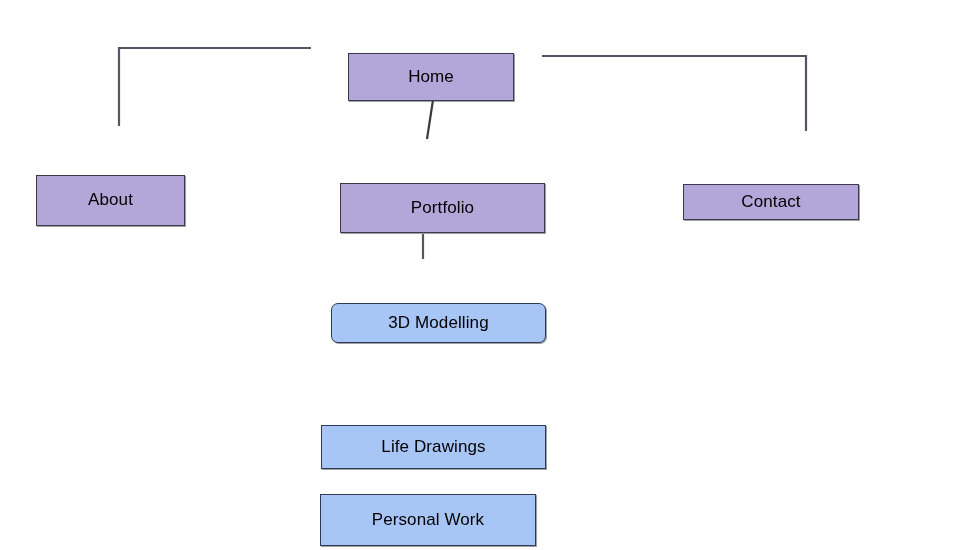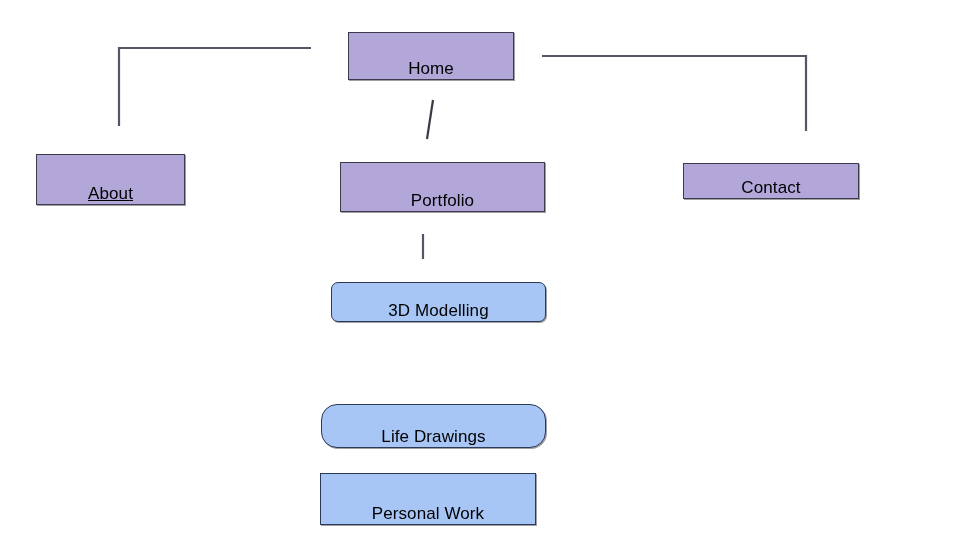--- a/index.html
+++ b/index.html
@@ -23,55 +23,56 @@
     left: 0;
     top: 0;
     width: 967px;
     height: 550px;
     pointer-events: none;
   }
   .node {
     position: absolute;
     box-sizing: border-box;
     display: flex;
-    align-items: flex-end;
+    align-items: center;
     justify-content: center;
     text-align: center;
     color: #000000;
     font-size: 17px;
     line-height: 1.1;
     letter-spacing: 0.1px;
     border: 1px solid #3a3a4a;
     box-shadow: 1px 1px 0 rgba(80,80,90,0.55);
+    margin-top: 21px;
   }
   .node.level1 {
     background: #b3a6d9;
     border-color: #3b3b4c;
   }
   .node.level2 {
     background: #b3a6d9;
     border-color: #3b3b4c;
   }
   .node.level3 {
     background: #a8c6f5;
     border-color: #2c3a55;
   }
   .node-label {
     display: block;
     pointer-events: none;
   }
 
   
   #node-home        { left: 348px; top: 32px;  width: 166px; height: 48px; }
-  #node-about       { left: 36px;  top: 154px; width: 149px; height: 51px; text-decoration: underline; }
+  #node-about       { left: 36px;  top: 154px; width: 149px; height: 51px; }
   #node-portfolio   { left: 340px; top: 162px; width: 205px; height: 50px; }
   #node-contact     { left: 683px; top: 163px; width: 176px; height: 36px; }
   #node-3d          { left: 331px; top: 282px; width: 215px; height: 40px; border-radius: 7px; }
   #node-ideas       { left: 325px; top: 340px; width: 221px; height: 43px; }
-  #node-life        { left: 321px; top: 404px; width: 225px; height: 44px; border-radius: 16px; }
+  #node-life        { left: 321px; top: 404px; width: 225px; height: 44px; }
   #node-personal    { left: 320px; top: 473px; width: 216px; height: 52px; }
 </style>
 </head>
 <body>
 
 <div id="canvas">
 
   <svg id="connectors" viewBox="0 0 967 550" width="967" height="550" xmlns="http://www.w3.org/2000/svg">
 
     <polyline points="311,48 119,48 119,126" fill="none" stroke="#555566" stroke-width="2.2"></polyline>

